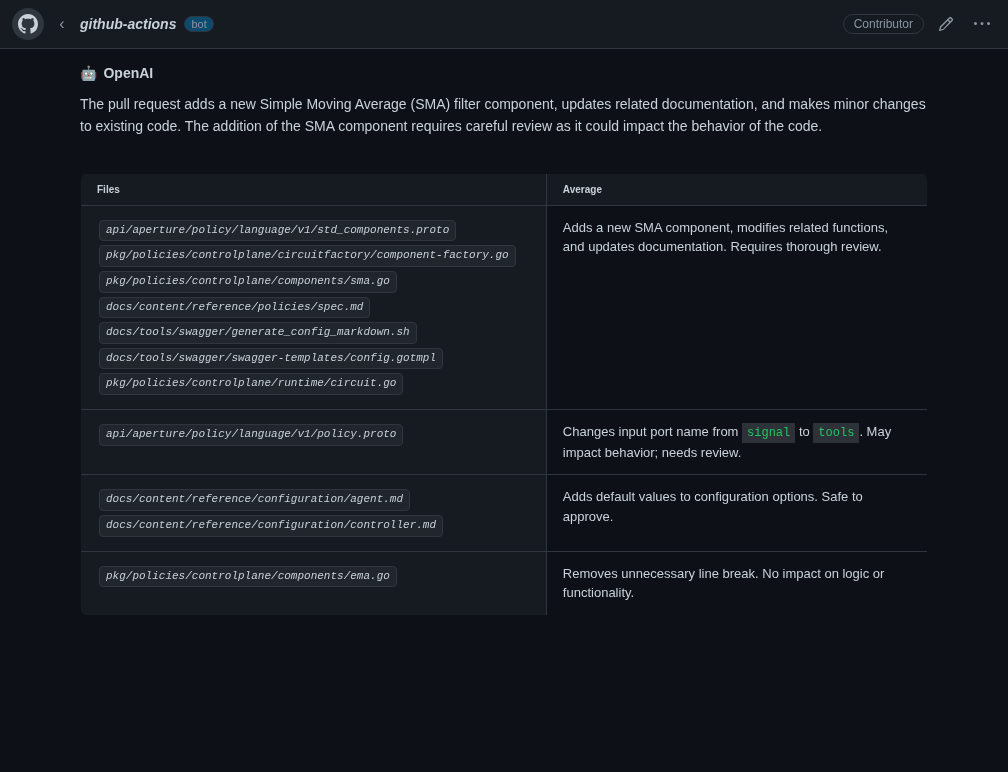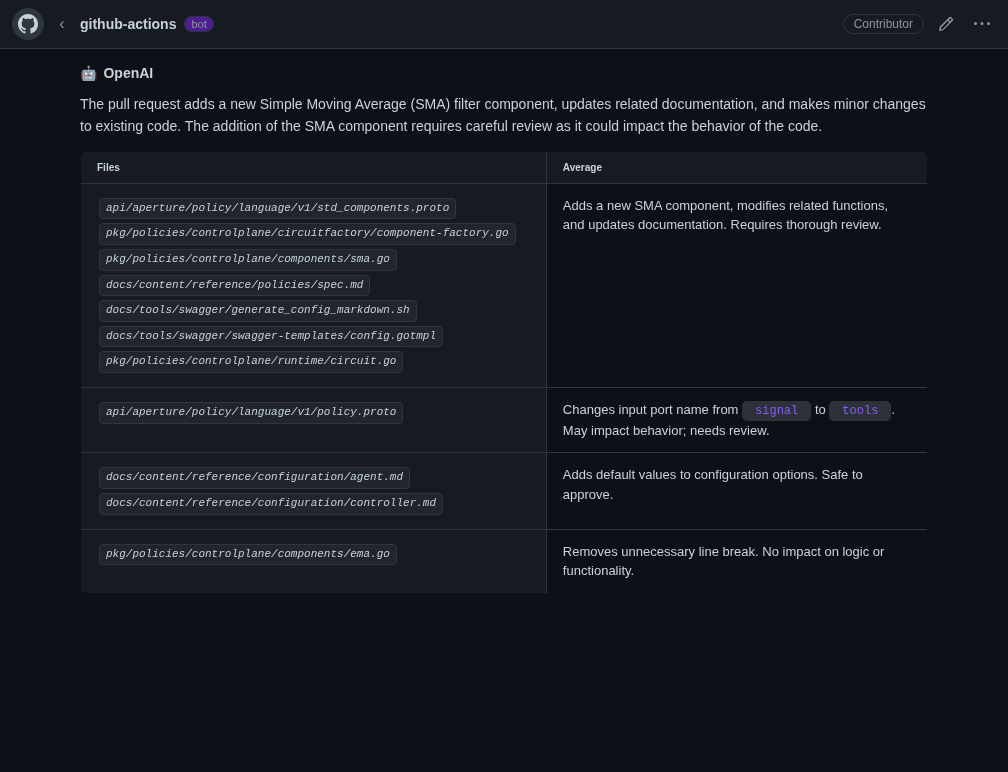--- a/index.html
+++ b/index.html
@@ -55,24 +55,25 @@
       align-items: center;
       justify-content: center;
       color: #8b949e;
       font-size: 16px;
     }
 
     .author-name {
       font-weight: 600;
       color: #c9d1d9;
       font-size: 14px;
+      font-style: italic;
     }
 
     .bot-badge {
-      background: #4c1d95;
+      background: #0c4a6e;
       border: 1px solid #30363d;
       color: #8b949e;
       font-size: 11px;
       padding: 1px 6px;
       border-radius: 20px;
       font-weight: 500;
     }
 
     .comment-meta {
       color: #8b949e;
@@ -127,21 +128,21 @@
       gap: 6px;
       margin-bottom: 12px;
       font-weight: 600;
       color: #c9d1d9;
       font-size: 14px;
     }
 
     .description-text {
       color: #c9d1d9;
       line-height: 1.6;
-      margin-bottom: 13px;
+      margin-bottom: 35px;
       font-size: 14px;
     }
 
     
     .summary-table {
       width: 100%;
       border: 1px solid #30363d;
       border-radius: 6px;
       border-collapse: collapse;
       overflow: hidden;
@@ -196,25 +197,25 @@
       font-family: "SFMono-Regular", Consolas, "Liberation Mono", Menlo, monospace;
       font-size: 11px;
       color: #c9d1d9;
       margin: 2px 2px;
       line-height: 1.6;
     }
 
     .inline-code {
       display: inline-block;
       background: rgba(175,184,193,0.2);
-      border-radius: 5px;
-      padding: 1px 13px;
+      border-radius: 0;
+      padding: 1px 5px;
       font-family: "SFMono-Regular", Consolas, "Liberation Mono", Menlo, monospace;
       font-size: 12px;
-      color: #8b5cf6;
+      color: #22c55e;
     }
 
     .files-cell {
       line-height: 1.8;
     }
   </style>
 </head>
 <body>
 
 <div class="page-container">

